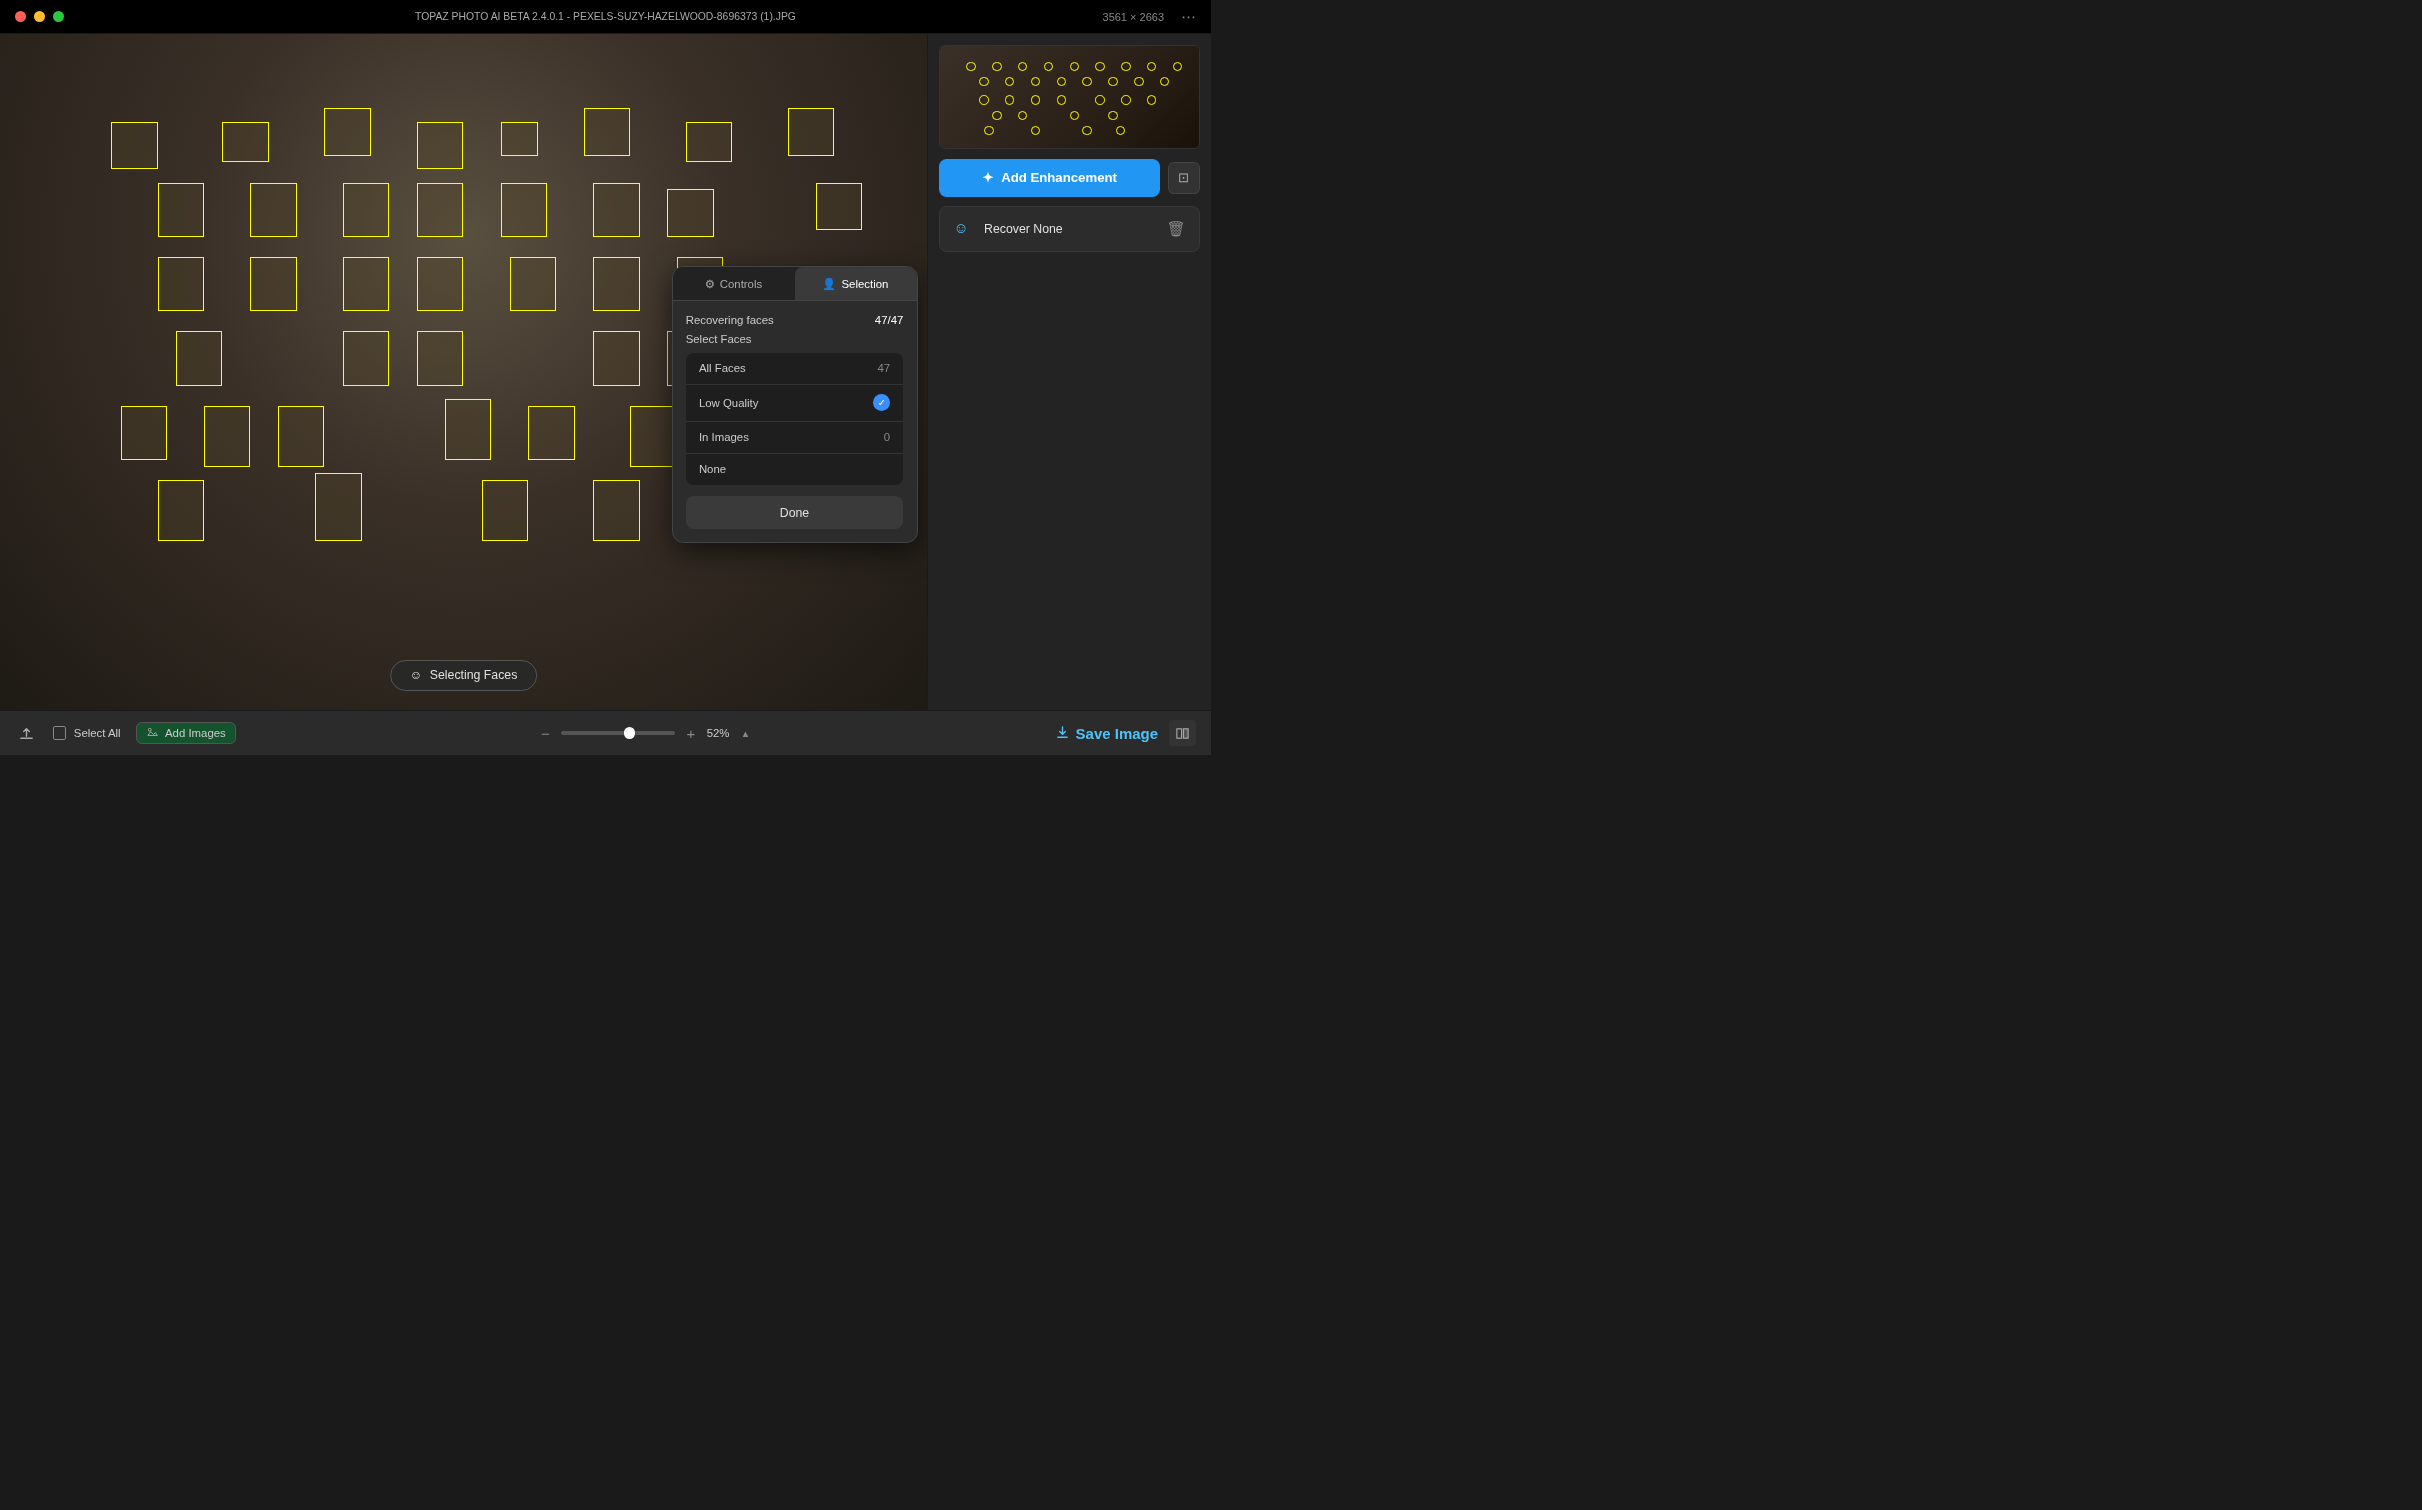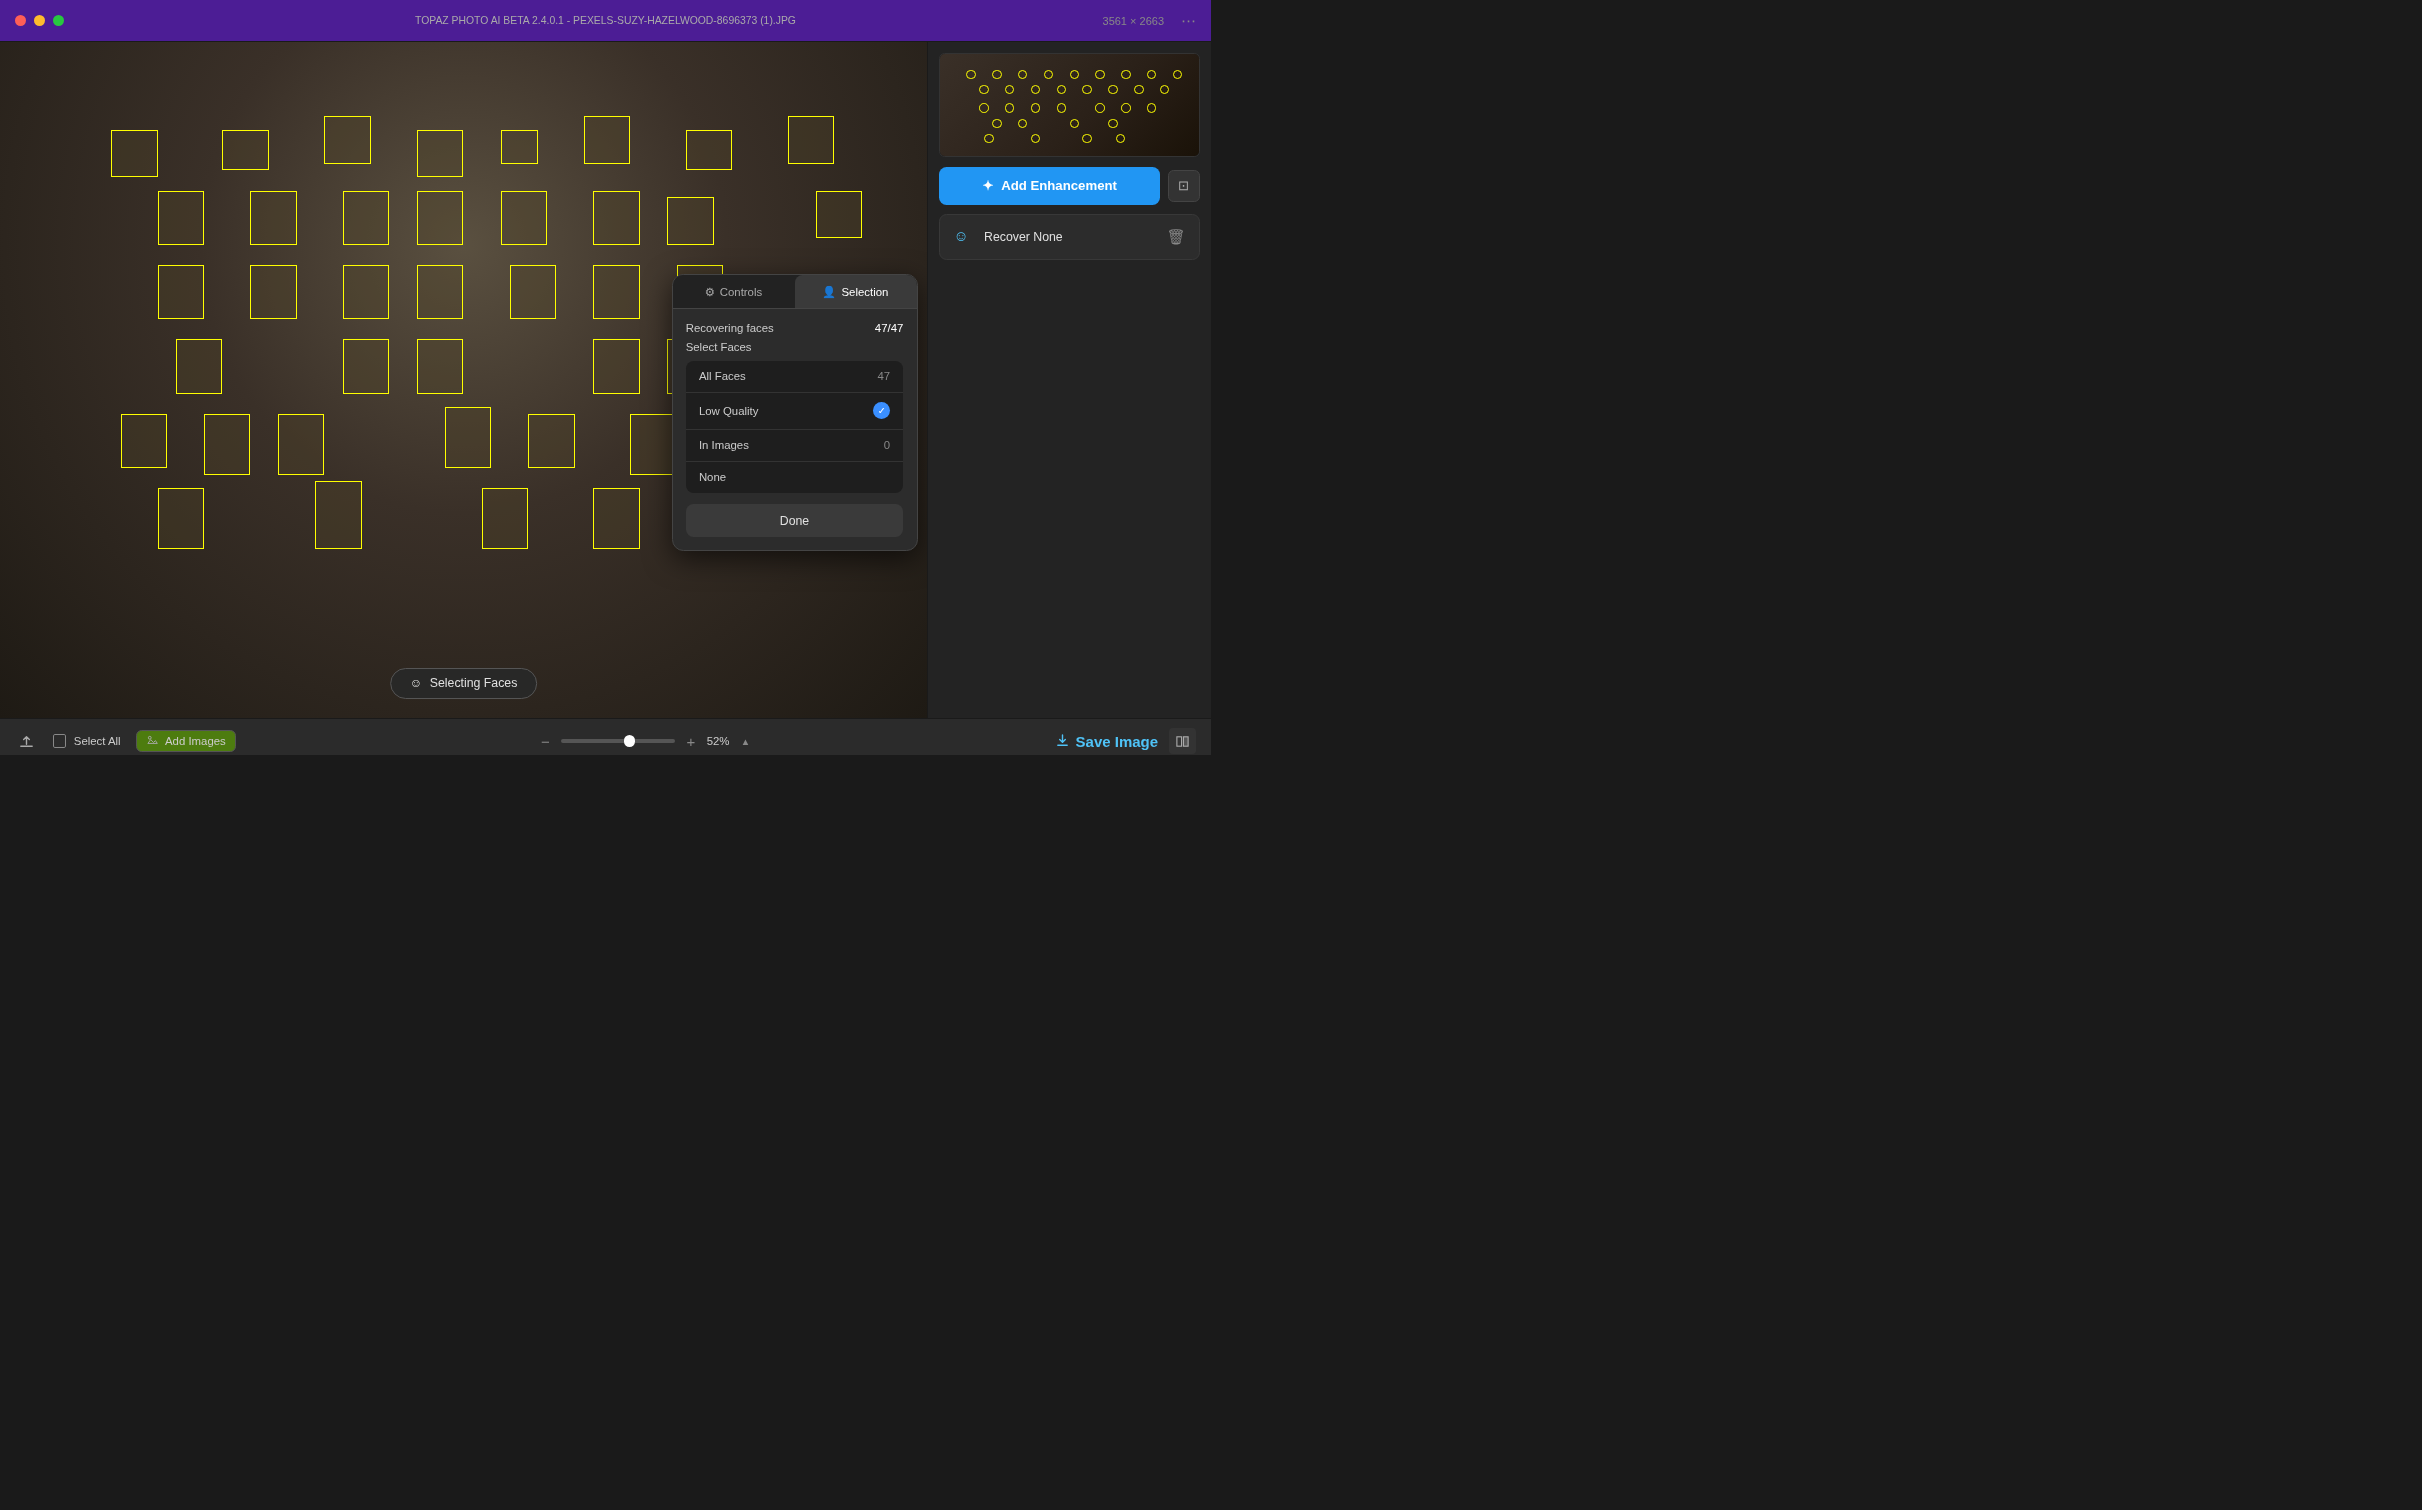--- a/index.html
+++ b/index.html
@@ -8,22 +8,22 @@
       font-family: -apple-system, BlinkMacSystemFont, "Helvetica Neue", Arial, sans-serif;
       color: #e0e0e0;
       width: 1211px;
       height: 755px;
       overflow: hidden;
       position: relative;
     }
 
     
     .titlebar {
-      height: 42px;
-      background: #4c1d95;
+      height: 34px;
+      background: #000000;
       display: flex;
       align-items: center;
       justify-content: space-between;
       padding: 0 15px;
       position: relative;
       z-index: 10;
       border-bottom: 0.9px solid #1a1a1a;
     }
     .titlebar-left {
       display: flex;
@@ -313,21 +313,21 @@
       border: 1.4px solid #888;
       border-radius: 1.9px;
       background: transparent;
     }
     .add-images-btn {
       display: flex; align-items: center; gap: 5.7px;
       font-size: 11.4px; color: #ccc;
       cursor: pointer;
       padding: 3.8px 9.5px;
       border-radius: 5.7px;
-      background: #4d7c0f;
+      background: #14532d;
       border: 0.9px solid #555;
     }
 
     .bottom-center {
       display: flex; align-items: center; gap: 11.4px;
     }
     .zoom-minus, .zoom-plus {
       font-size: 15px; color: #888; cursor: pointer;
     }
     .zoom-slider {

